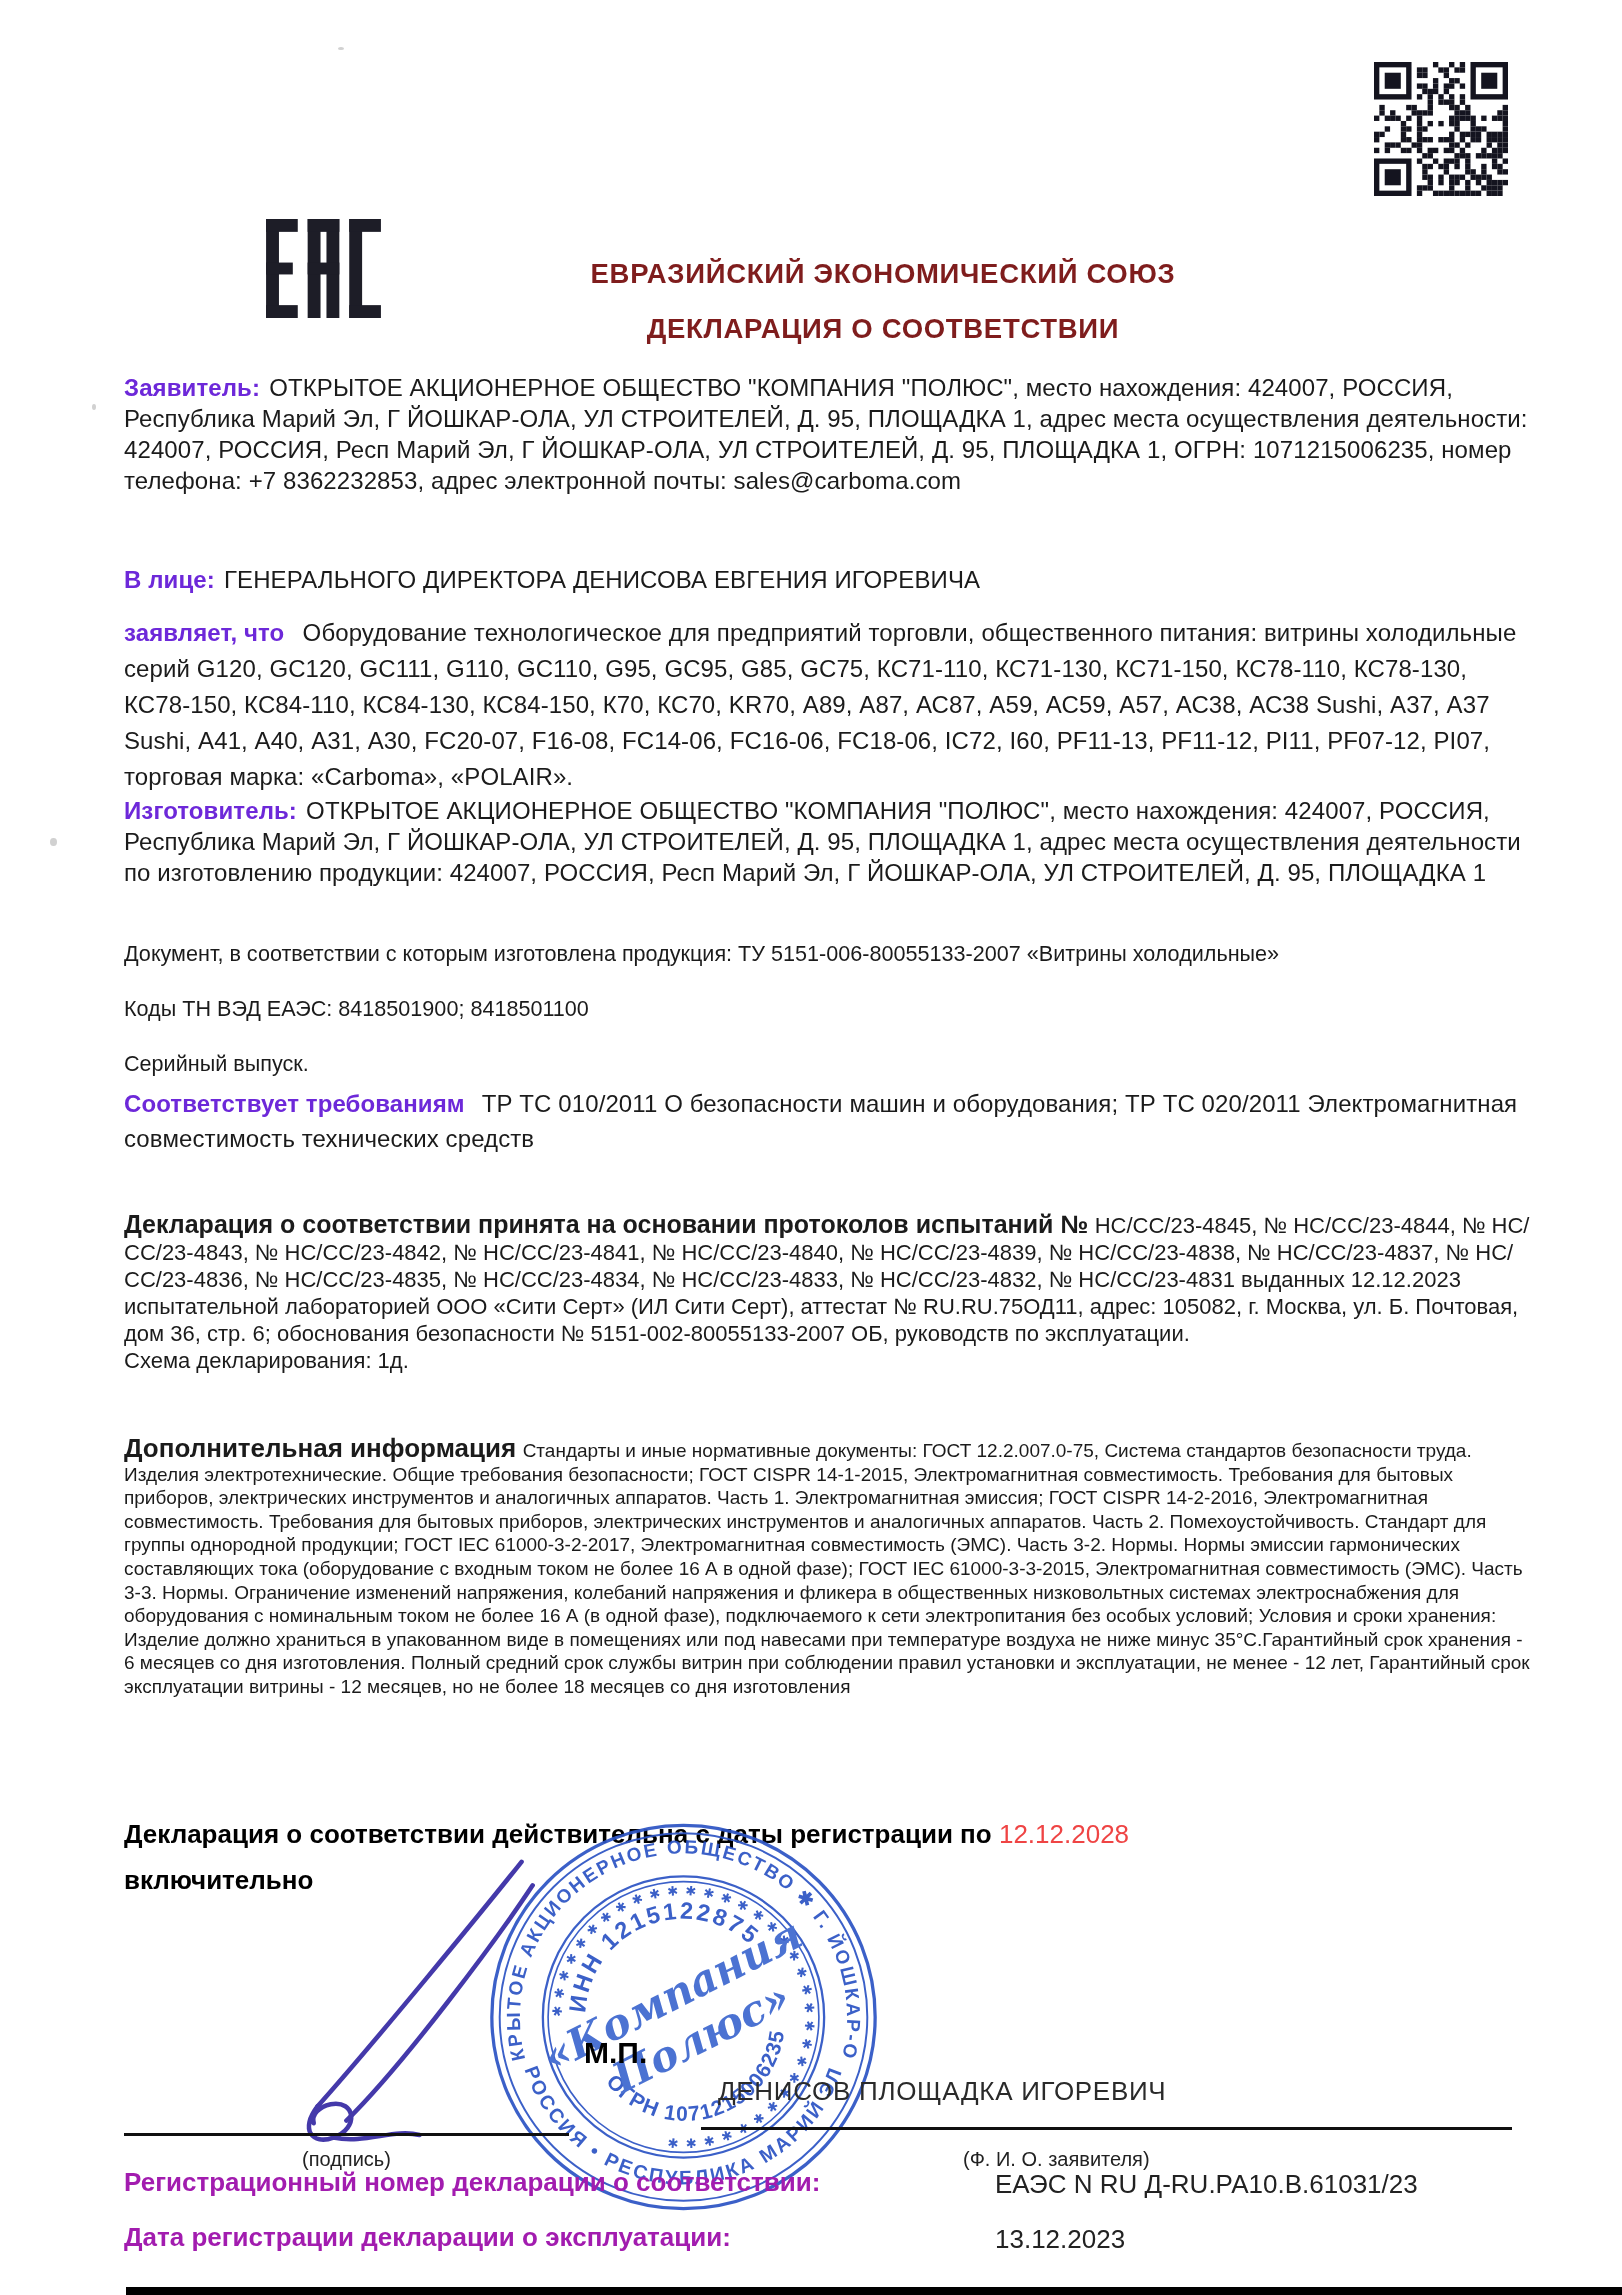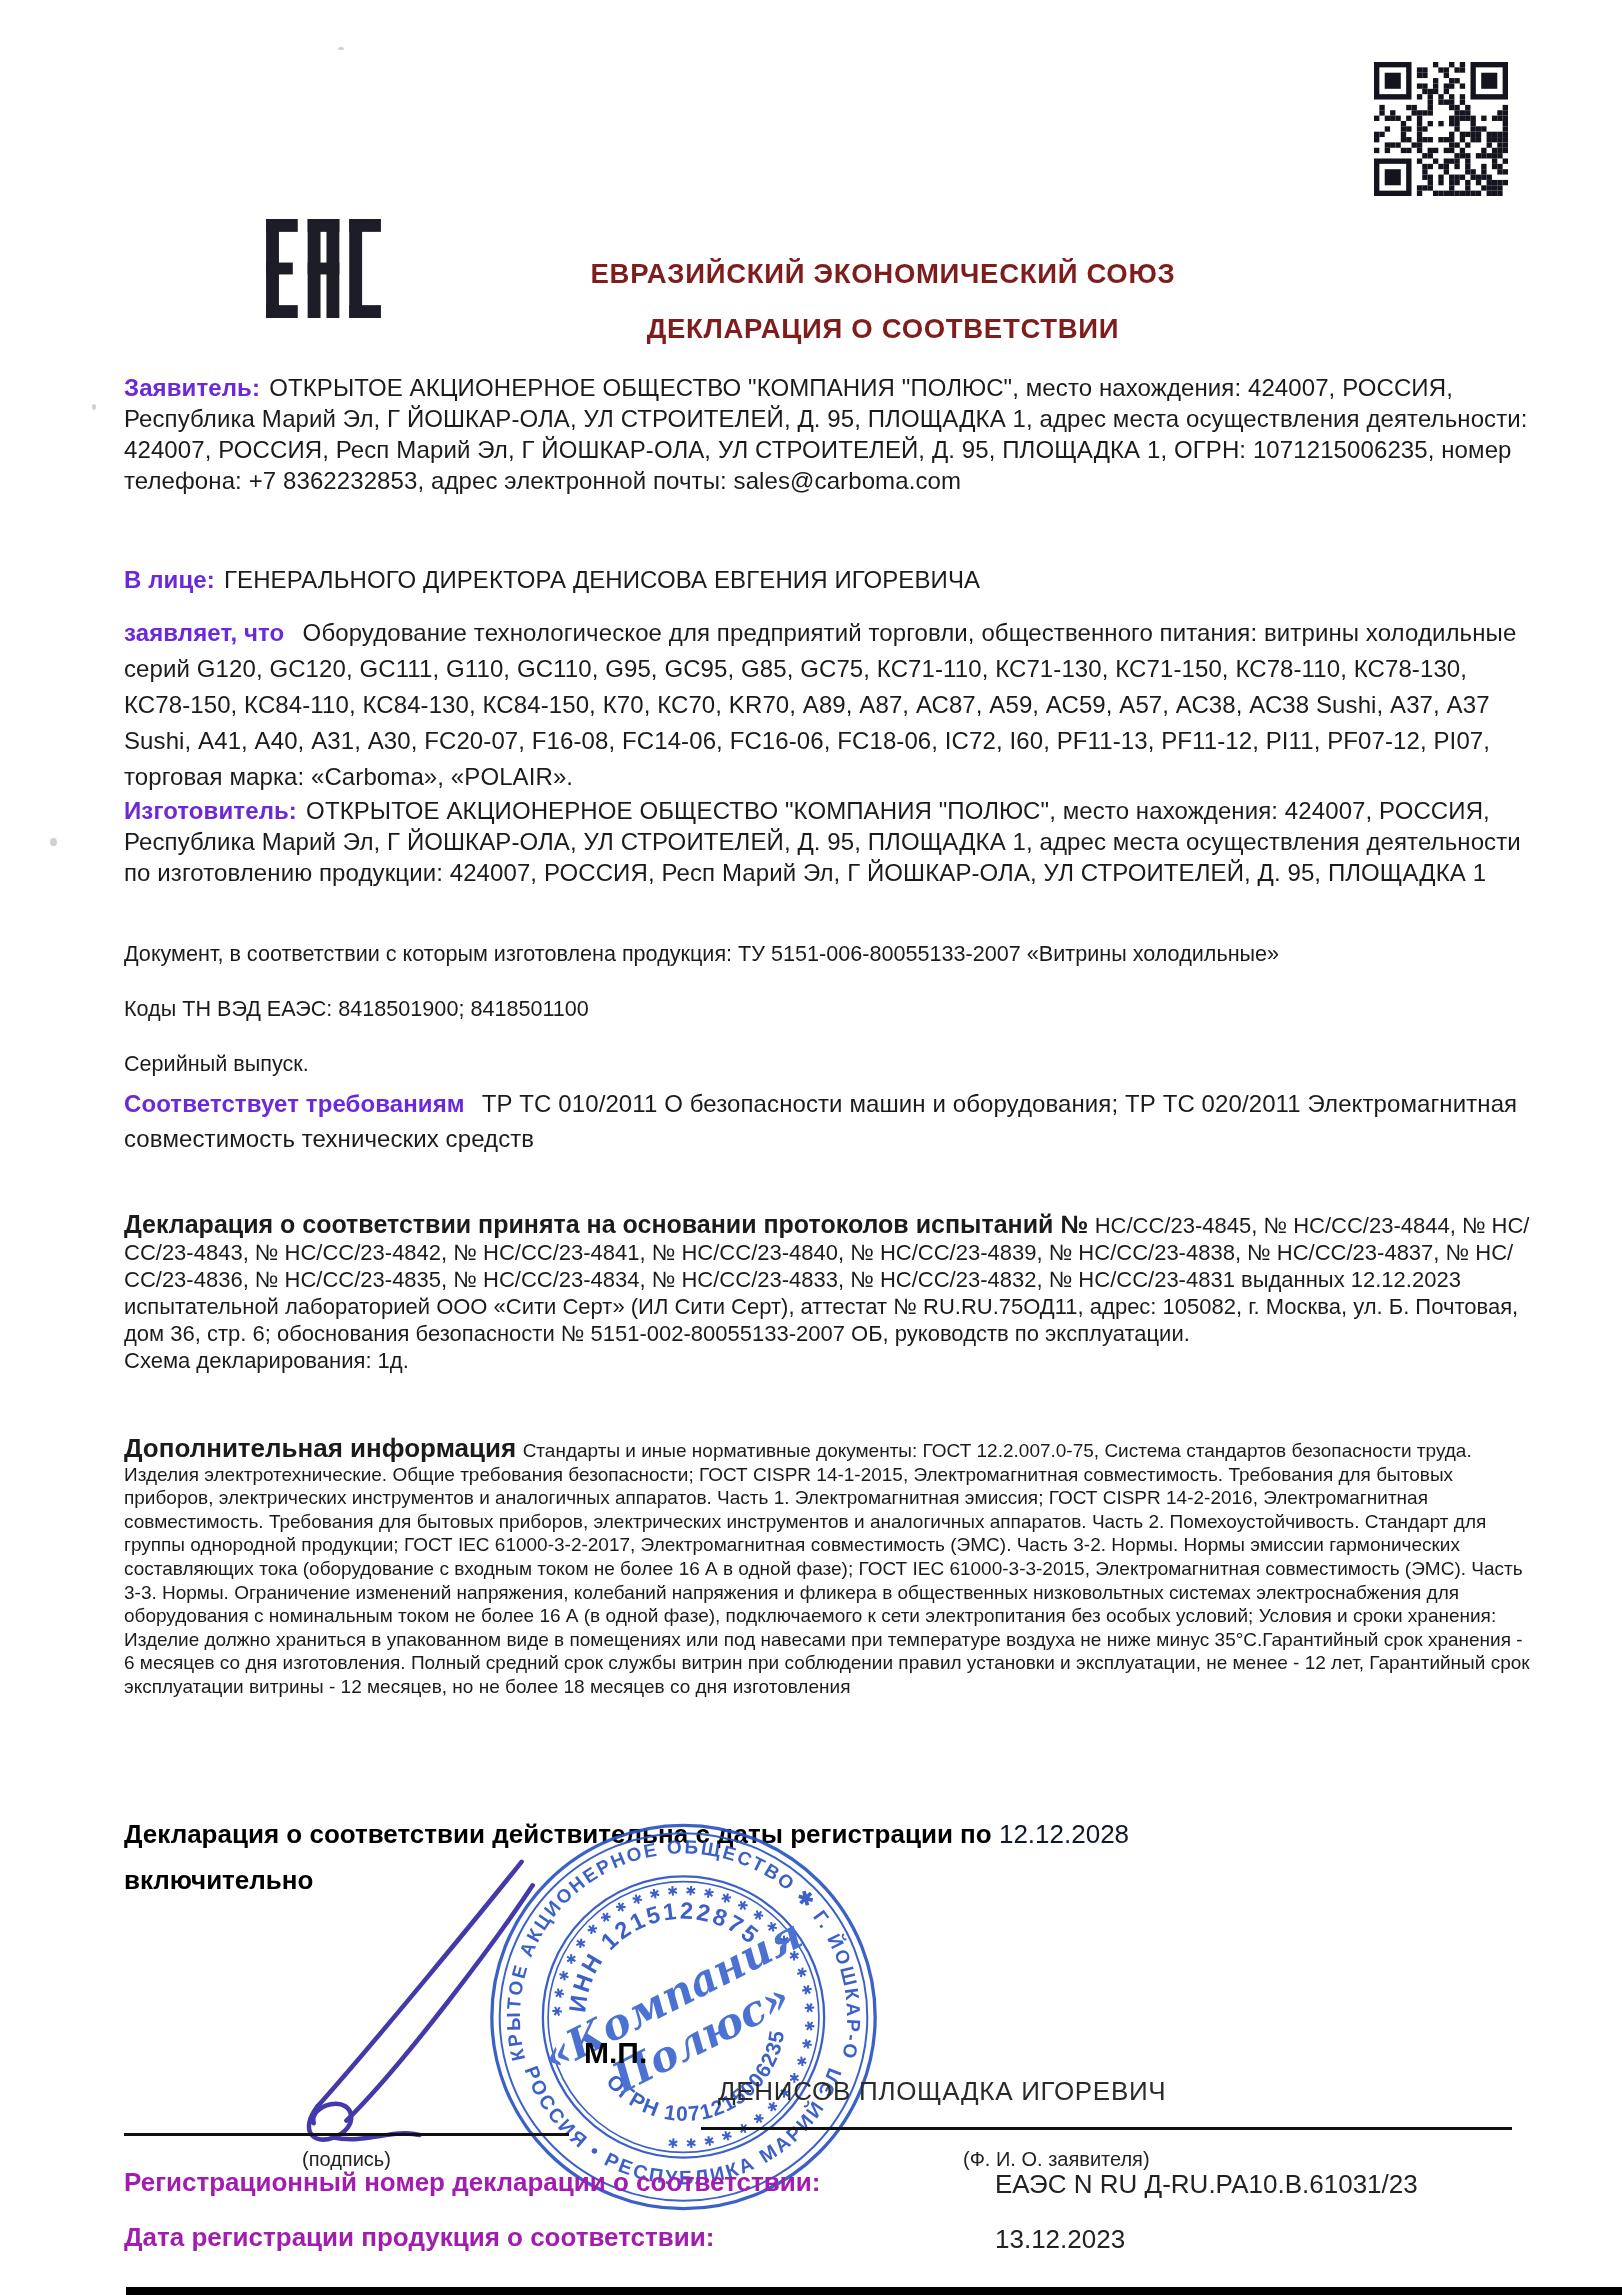--- a/index.html
+++ b/index.html
@@ -14,21 +14,21 @@
   .addl-par{font-size:19px;line-height:23.6px;}
   .addl-par b{font-size:26px;}
   .title{font-weight:bold;font-size:27.5px;letter-spacing:0.7px;text-align:center;color:#7f1d1d;}
   .footrow-label{font-weight:bold;font-size:26px;color:#a21caf;}
   .footrow-value{font-size:26px;color:#222;}
   .sigline{background:#101010;height:3.3px;}
   .caption{font-size:20px;color:#222;}
   .mp{font-weight:bold;font-size:30px;color:#000;}
   .signer{font-size:26px;color:#2a2a2a;letter-spacing:0.7px;}
   .validity{font-weight:bold;font-size:26px;line-height:46px;color:#000;}
-  .validity .date{font-weight:normal;color:#0f172a;}
+  .validity .date{font-weight:normal;color:#ef4444;}
   .bottom-bar{position:absolute;left:126px;right:0;bottom:0;height:8.5px;background:#000;}
   .speck{position:absolute;background:#9a9a9a;border-radius:50%;opacity:.45;}
   svg text{font-family:"Liberation Sans",sans-serif;}
   .stamp-center-text{font-family:"DejaVu Serif",serif;font-weight:bold;font-style:italic;}
 </style>
 </head>
 <body>
 
 <div id="page">
 
@@ -377,21 +377,21 @@
   <div class="abs signer" style="left:718px;top:2076px;">ДЕНИСОВ ПЛОЩАДКА ИГОРЕВИЧ</div>
 
   <div class="abs sigline" style="left:124px;top:2133px;width:445px;"></div>
   <div class="abs sigline" style="left:701px;top:2127px;width:811px;"></div>
 
   <div class="abs caption" style="left:302px;top:2148px;">(подпись)</div>
   <div class="abs caption" style="left:963px;top:2148px;">(Ф. И. О. заявителя)</div>
 
   <div class="abs footrow-label" style="left:124px;top:2167px;">Регистрационный номер декларации о соответствии:</div>
   <div class="abs footrow-value" style="left:995px;top:2169px;">ЕАЭС N RU Д-RU.РА10.В.61031/23</div>
-  <div class="abs footrow-label" style="left:124px;top:2222px;">Дата регистрации продукция о соответствии:</div>
+  <div class="abs footrow-label" style="left:124px;top:2222px;">Дата регистрации декларации о эксплуатации:</div>
   <div class="abs footrow-value" style="left:995px;top:2224px;">13.12.2023</div>
 
   <div class="speck" style="left:338px;top:47px;width:5.9px;height:3.3px;"></div>
   <div class="speck" style="left:50px;top:838px;width:6.5px;height:7.9px;"></div>
   <div class="speck" style="left:92px;top:404px;width:3.9px;height:5.9px;"></div>
   <div class="bottom-bar"></div>
 </div>
 
 
 </body></html>

